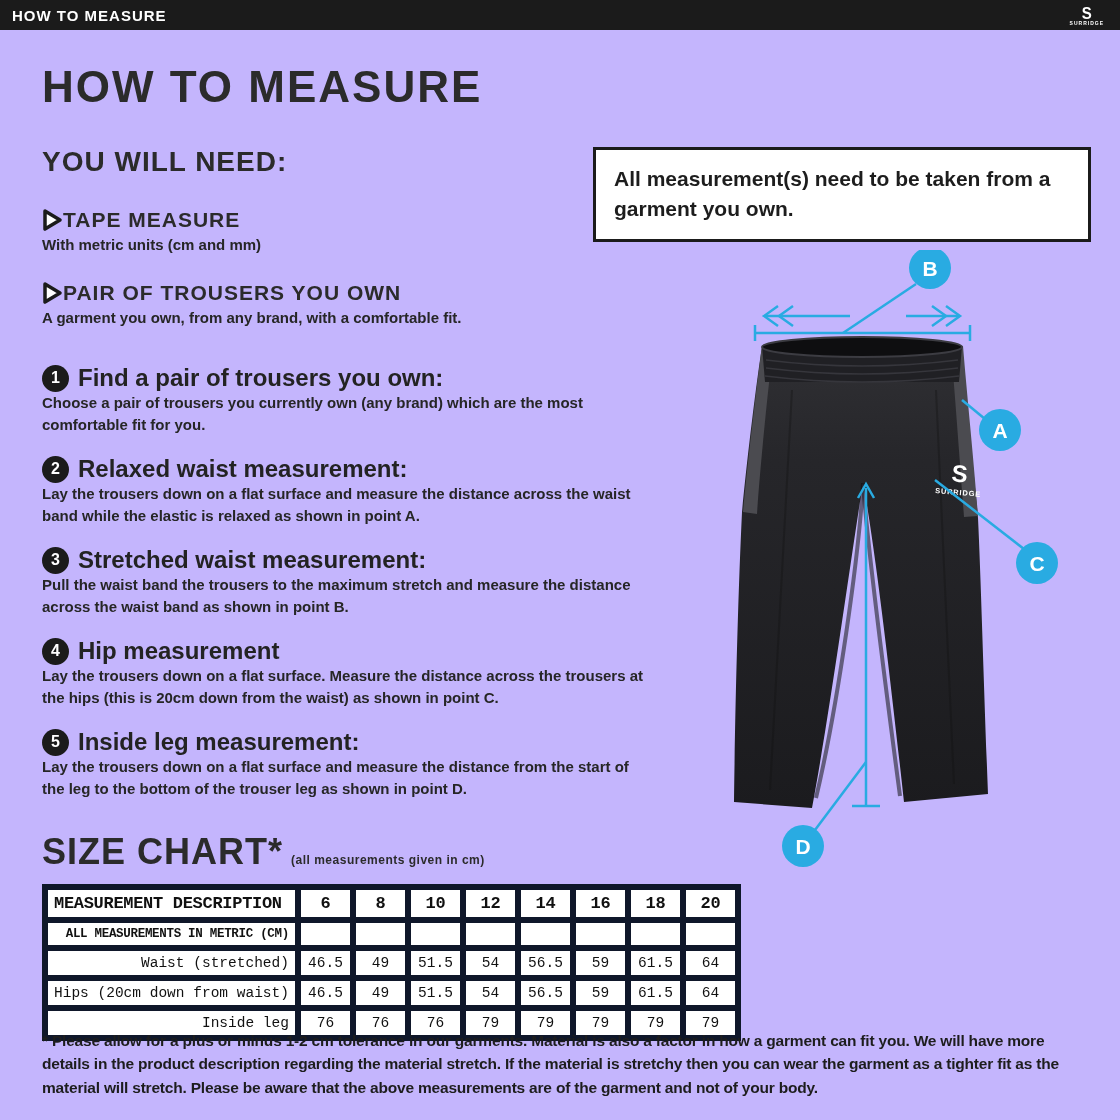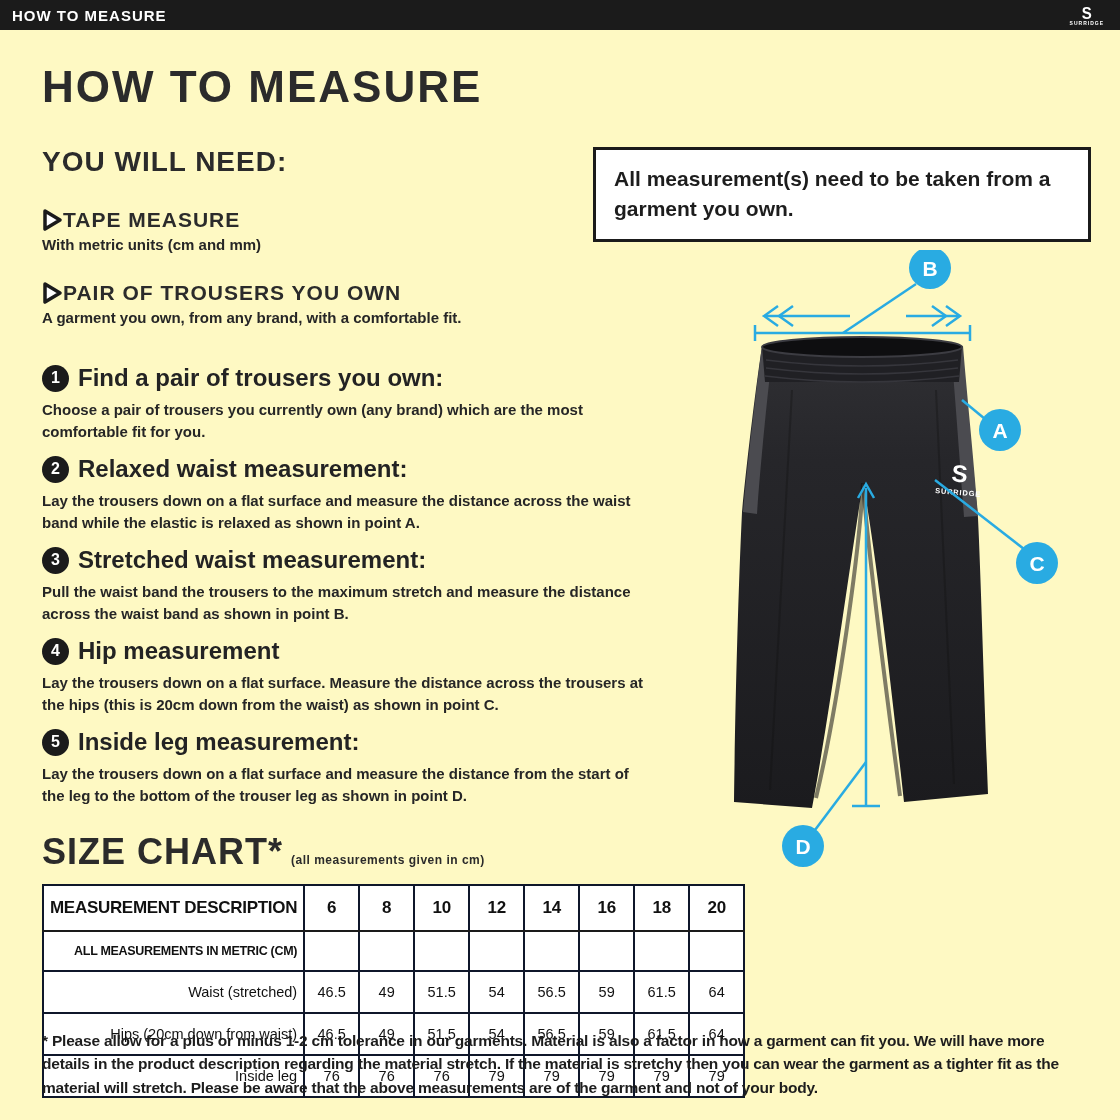--- a/index.html
+++ b/index.html
@@ -1,18 +1,18 @@
 <!DOCTYPE html>
 <html><head>
 <meta charset="utf-8">
 <style>
   * { margin:0; padding:0; box-sizing:border-box; }
   html,body { background:#fff; }
   body { font-family:"Liberation Sans", sans-serif; color:#262626; }
-  .page { position:relative; width:1120px; height:1120px; background:#fef9c3; overflow:hidden; }
+  .page { position:relative; width:1120px; height:1120px; background:#c4b5fd; overflow:hidden; }
 
   
   .topbar { position:absolute; left:0; top:0; width:1120px; height:30px; background:#1b1b1b;
             display:flex; align-items:center; justify-content:space-between; padding:0 12px; }
   .topbar-title { color:#fff; font-weight:700; font-size:15px; letter-spacing:1px; }
   .topbar-logo { display:flex; flex-direction:column; align-items:center; line-height:1; padding-right:4px; }
   .topbar-logo .logo-s { color:#fff; font-weight:800; font-size:15px; transform:scaleY(1.15); }
   .topbar-logo .logo-word { color:#fff; font-weight:700; font-size:5px; letter-spacing:1px; margin-top:1px; }
 
   
@@ -26,38 +26,38 @@
   .need-sub { font-size:15px; font-weight:700; color:#262626; margin-top:4px; }
   #need-0 { top:208px; }
   #need-1 { top:281px; }
 
   
   .step { position:absolute; left:42px; width:612px; }
   .step-head { display:flex; align-items:center; gap:9px; }
   .step-num { width:27px; height:27px; border-radius:50%; background:#1b1b1b; color:#fff;
               font-weight:700; font-size:16px; display:flex; align-items:center; justify-content:center; flex:0 0 27px; }
   .step-title { font-size:24px; font-weight:800; color:#232323; }
-  .step-desc { margin-top:7px; font-size:15px; font-weight:700; line-height:1.45; color:#262626; }
+  .step-desc { font-size:15px; font-weight:700; line-height:1.45; color:#262626; }
   #step-0 { top:364px; } #step-1 { top:455px; } #step-2 { top:546px; }
   #step-3 { top:637px; } #step-4 { top:728px; }
 
   
   .callout { position:absolute; left:593px; top:147px; width:498px; border:3px solid #1b1b1b;
              padding:14px 18px; font-size:21px; font-weight:700; line-height:1.45; color:#1d1d1d; background:#fff; }
 
   
   .figure { position:absolute; left:700px; top:250px; width:420px; height:640px; }
 
   
   .h2-chart { position:absolute; left:42px; top:831px; font-size:36px; font-weight:800; letter-spacing:1px; color:#2b2b2b; }
   .h2-chart .chart-sub { font-size:12px; font-weight:700; letter-spacing:0.5px; margin-left:8px; }
 
   table.size { position:absolute; left:42px; top:884px; border-collapse:collapse; table-layout:fixed;
                font-size:14.5px; color:#111; background:#fff; border:2px solid #1a1a1a; }
-  table.size td, table.size th { border:2px solid #0f172a; height:21px; padding:12px 6px; overflow:hidden; white-space:nowrap; }
+  table.size td, table.size th { border:6px solid #0f172a; height:21px; padding:4px 6px; overflow:hidden; white-space:nowrap;font-family:Liberation Mono, monospace; }
   table.size tr.hdr th { height:30px; font-size:17px; font-weight:700; letter-spacing:-0.3px; border-bottom:2px solid #1a1a1a; }
   table.size tr.hdr th:first-child { text-align:left; }
   table.size td.lbl { text-align:right; }
   table.size td.val { text-align:center; }
   table.size tr.metric td { font-weight:700; font-size:12.5px; letter-spacing:-0.3px; }
 
   
   .footnote { position:absolute; left:42px; top:1029px; width:1052px; font-size:15.5px; font-weight:700;
               line-height:1.5; letter-spacing:-0.2px; color:#1d1d1d; }
 

